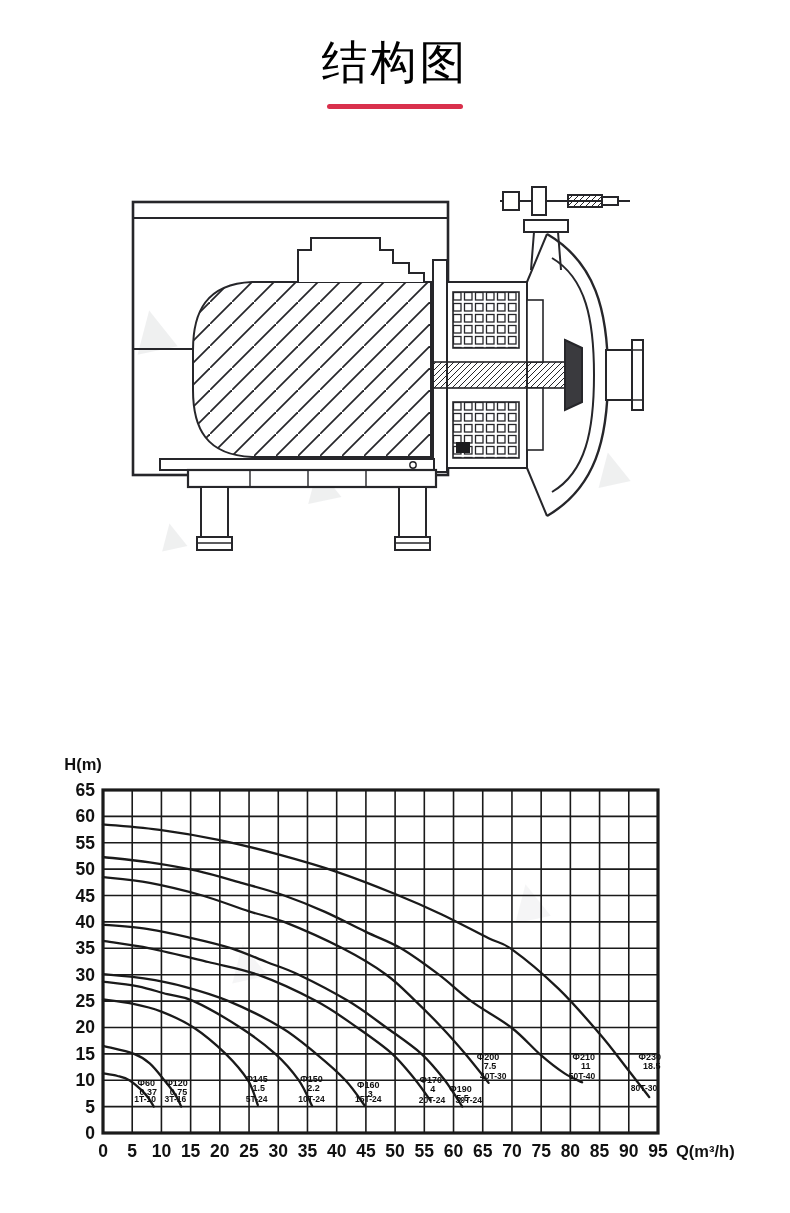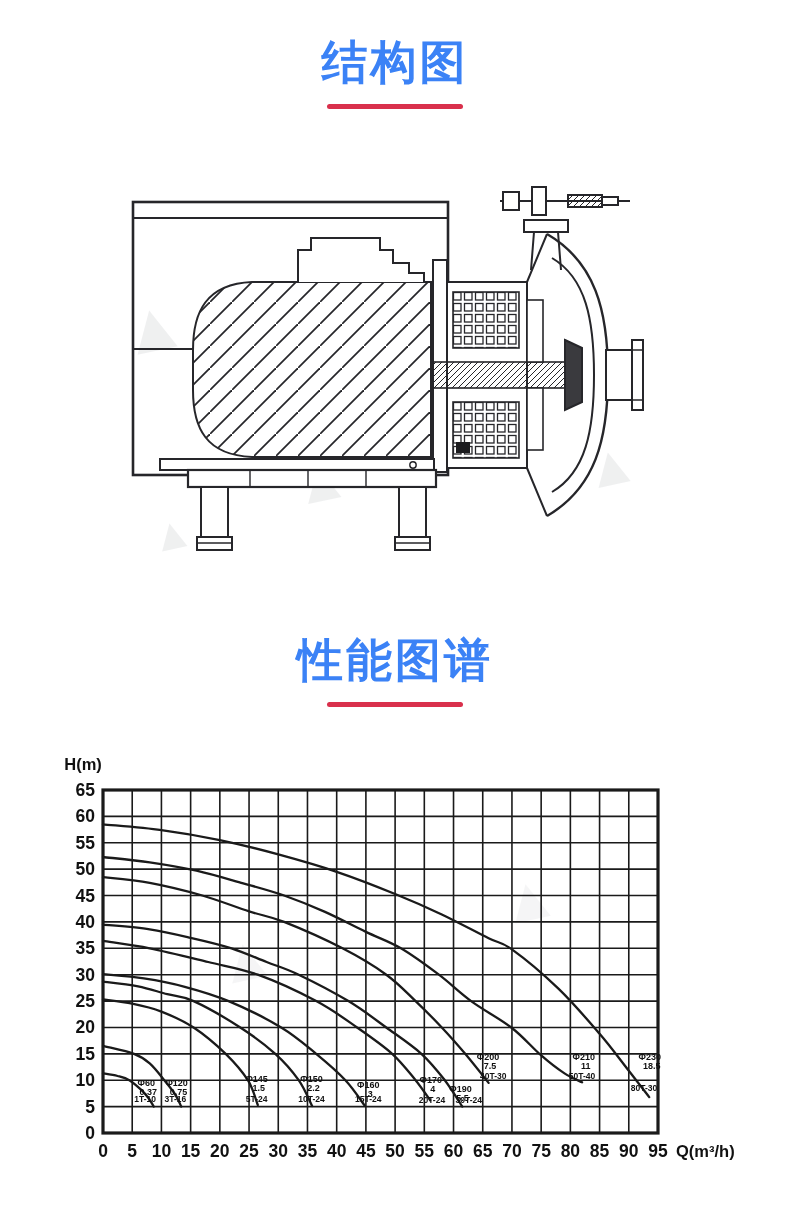--- a/index.html
+++ b/index.html
@@ -1,19 +1,19 @@
 <!DOCTYPE html>
 <html><head>
 <meta charset="utf-8">
 <style>
   html,body{margin:0;padding:0;background:#fff;}
   .page{position:relative;width:790px;height:1213px;background:#fff;overflow:hidden;
         font-family:"Liberation Sans",sans-serif;color:#1d1d21;}
   .title-block{position:absolute;left:0;width:790px;text-align:center;}
-  .title-block h1{margin:0;font-size:46px;font-weight:bold;letter-spacing:3px;color:#3b82f6;}
+  .title-block h1{margin:0;font-size:46px;font-weight:normal;letter-spacing:3px;color:#000000;}
   .underline{width:136px;height:5px;border-radius:3px;margin:10px auto 0;background:#d9304c;}
   .wm{position:absolute;color:#8a8f94;opacity:.13;transform:rotate(-12deg);
       pointer-events:none;line-height:1;}
   svg text{font-family:"Liberation Sans",sans-serif;}
 </style>
 </head>
 <body>
 
 <div class="page">
 
@@ -87,24 +87,20 @@
       <rect x="97" y="367" width="35" height="13" fill="#fff"></rect>
       <path d="M97,373 h35" stroke-width="1.4"></path>
       <rect x="299" y="317" width="27" height="50" fill="#fff"></rect>
       <rect x="295" y="367" width="35" height="13" fill="#fff"></rect>
       <path d="M295,373 h35" stroke-width="1.4"></path>
       <circle cx="313" cy="295" r="3.2" stroke-width="1.4"></circle>
       <rect x="356" y="272" width="14" height="11" fill="#1c1c1f" stroke="none"></rect>
     </g>
   </svg>
 
-  <div class="title-block" style="top:630px;">
-    <h1>性能图谱</h1>
-    <div class="underline" style="background: rgb(217, 48, 76);"></div>
-  </div>
 
   <svg id="perf-chart" width="700" height="460" viewBox="0 0 700 460" style="position:absolute;left:65px;top:733px;">
       <line x1="67.21052631578948" y1="57" x2="67.21052631578948" y2="400" stroke="#1a1a1a" stroke-width="1.6"></line>
       <line x1="96.42105263157895" y1="57" x2="96.42105263157895" y2="400" stroke="#1a1a1a" stroke-width="1.6"></line>
       <line x1="125.63157894736842" y1="57" x2="125.63157894736842" y2="400" stroke="#1a1a1a" stroke-width="1.6"></line>
       <line x1="154.8421052631579" y1="57" x2="154.8421052631579" y2="400" stroke="#1a1a1a" stroke-width="1.6"></line>
       <line x1="184.05263157894737" y1="57" x2="184.05263157894737" y2="400" stroke="#1a1a1a" stroke-width="1.6"></line>
       <line x1="213.26315789473685" y1="57" x2="213.26315789473685" y2="400" stroke="#1a1a1a" stroke-width="1.6"></line>
       <line x1="242.47368421052633" y1="57" x2="242.47368421052633" y2="400" stroke="#1a1a1a" stroke-width="1.6"></line>
       <line x1="271.6842105263158" y1="57" x2="271.6842105263158" y2="400" stroke="#1a1a1a" stroke-width="1.6"></line>

